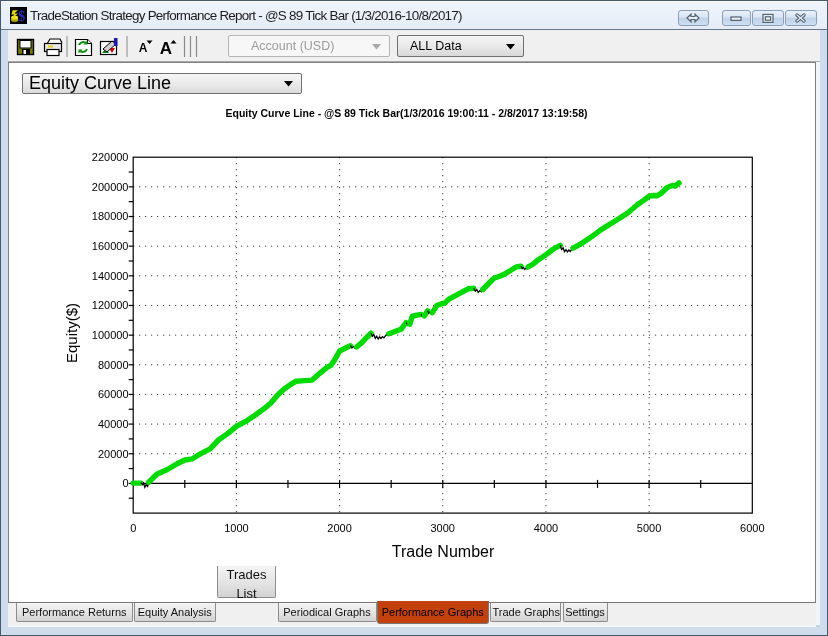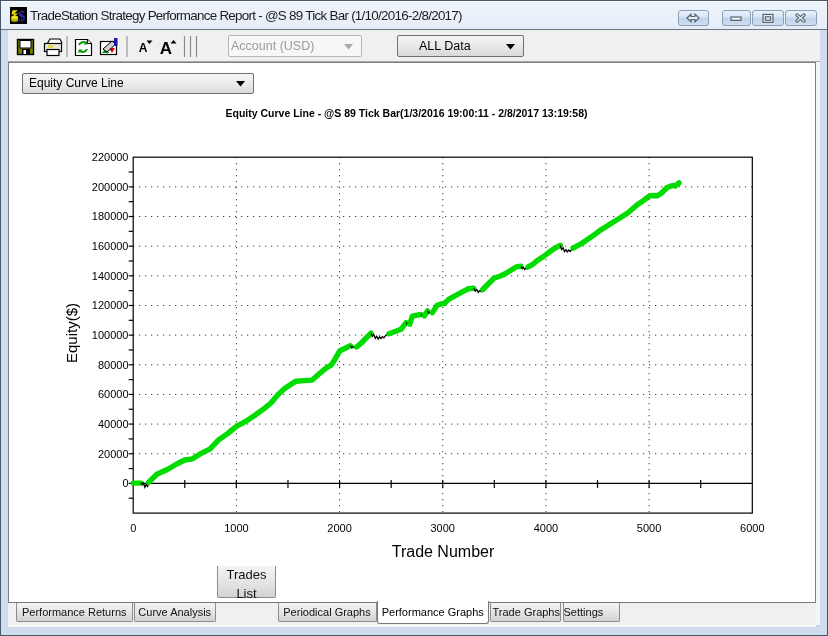--- a/index.html
+++ b/index.html
@@ -1,21 +1,21 @@
 <!DOCTYPE html>
 <html><head><meta charset="utf-8"><style>
 html,body{margin:0;padding:0;width:828px;height:636px;overflow:hidden}
 body{font-family:"Liberation Sans",sans-serif;position:relative;background:#cfdcee}
 .abs{position:absolute}
 </style></head>
 <body>
 
 <div class="abs" style="left:0;top:0;width:828px;height:636px;background:linear-gradient(180deg,#eef3fa 1%,#dde6f3 8%,#d2deee 45%,#c3d3e7 100%);box-shadow:inset 0 0 0 1px #46586c, inset 0 2px 0 rgba(255,255,255,0.75);"></div>
 
-<div class="abs" style="left:30px;top:8px;width:640px;height:18px;font-size:13.4px;letter-spacing:-0.72px;color:#2b2b2b;color:#1d1d1d;white-space:nowrap">TradeStation Strategy Performance Report - @S 89 Tick Bar (1/10/2016-2/8/2017)</div>
+<div class="abs" style="left:30px;top:8px;width:640px;height:18px;font-size:13.4px;letter-spacing:-0.72px;color:#2b2b2b;color:#1d1d1d;white-space:nowrap">TradeStation Strategy Performance Report - @S 89 Tick Bar (1/3/2016-10/8/2017)</div>
 <svg width="17" height="17" viewBox="0 0 17 17" style="position:absolute;left:10px;top:7px">
     <rect width="17" height="17" fill="#000"></rect>
     <ellipse cx="4.6" cy="13.6" rx="3.4" ry="1.6" fill="#8a8400"></ellipse>
     <rect x="1.2" y="10.2" width="6.8" height="3.4" fill="#c8c000"></rect>
     <ellipse cx="4.6" cy="10.2" rx="3.4" ry="1.6" fill="#f0e428"></ellipse>
     <path d="M2.6 3.2 h5.2 l-3.4 3.4 h3.6 l-5.8 4.6 2-3.6 h-2.8 z" fill="#e8dc00"></path>
     <text x="11.6" y="13.8" font-family="Liberation Serif" font-size="14.5" font-weight="bold" fill="#2a2ac0" text-anchor="middle">$</text>
   </svg>
 
 <div style="position:absolute;left:678px;top:10px;width:31px;height:16px;border:1px solid #8ba0b6;border-radius:3px;background:linear-gradient(180deg,#e9f1fb 0%,#d7e4f4 45%,#bed2e8 50%,#cfdff2 100%);box-sizing:border-box">
@@ -49,32 +49,32 @@
 
 <div class="abs" style="left:1px;top:29px;width:826px;height:1px;background:#67778a"></div>
 
 <div class="abs" style="left:1px;top:30px;width:826px;height:32px;background:#f0f0f0;border-bottom:1px solid #a8a8a8;box-sizing:border-box"></div>
 
 <div class="abs" style="left:8px;top:62px;width:808px;height:540px;background:#fff;border:1px solid #808080;border-bottom:none;box-sizing:border-box"></div>
 
 <div class="abs" style="left:8px;top:602px;width:808px;height:24px;background:#f0f0f0"></div>
 <div class="abs" style="left:8px;top:602px;width:808px;height:1px;background:#787878"></div>
 
-<div class="abs" style="left:228px;top:35px;width:134px;height:22px;background:#f7f7f7;border:1px solid #b6b6b6;border-radius:2px;box-sizing:border-box;color:#9b9b9b;font-size:12.5px;line-height:20px;padding-left:2px">Account (USD)
+<div class="abs" style="left:228px;top:35px;width:162px;height:22px;background:#f7f7f7;border:1px solid #b6b6b6;border-radius:2px;box-sizing:border-box;color:#9b9b9b;font-size:12.5px;line-height:20px;padding-left:22px">Account (USD)
   <svg width="9" height="6" viewBox="0 0 9 6" style="position:absolute;right:8px;top:8px">
       <path d="M0 0 h9 l-4.5 5.5 z" fill="#aaa"></path>
     </svg>
 </div>
-<div class="abs" style="left:397px;top:35px;width:127px;height:22px;background:linear-gradient(180deg,#f5f5f5,#e6e6e6 60%,#d8d8d8);border:1px solid #707070;border-radius:2px;box-sizing:border-box;color:#000;font-size:12.5px;line-height:20px;padding-left:21px">ALL Data
+<div class="abs" style="left:397px;top:35px;width:127px;height:22px;background:linear-gradient(180deg,#f5f5f5,#e6e6e6 60%,#d8d8d8);border:1px solid #707070;border-radius:2px;box-sizing:border-box;color:#000;font-size:12.5px;line-height:20px;padding-left:12px">ALL Data
   <svg width="9" height="6" viewBox="0 0 9 6" style="position:absolute;right:8px;top:8px">
       <path d="M0 0 h9 l-4.5 5.5 z" fill="#000"></path>
     </svg>
 </div>
 
-<div class="abs" style="left:22px;top:73px;width:232px;height:21px;background:linear-gradient(180deg,#f6f6f6,#e8e8e8 60%,#dadada);border:1px solid #707070;border-radius:2px;box-sizing:border-box;color:#000;font-size:12px;line-height:19px;padding-left:6px;z-index:5">Equity Curve Line
+<div class="abs" style="left:22px;top:73px;width:280px;height:21px;background:linear-gradient(180deg,#f6f6f6,#e8e8e8 60%,#dadada);border:1px solid #707070;border-radius:2px;box-sizing:border-box;color:#000;font-size:18px;line-height:19px;padding-left:6px;z-index:5">Equity Curve Line
   <svg width="9" height="6" viewBox="0 0 9 6" style="position:absolute;right:8px;top:7px">
       <path d="M0 0 h9 l-4.5 5.5 z" fill="#000"></path>
     </svg>
 </div>
 
 <svg width="828" height="62" viewBox="0 0 828 62" style="position:absolute;left:0;top:0" font-family="Liberation Sans, sans-serif">
 
 <g>
 <rect x="17.5" y="39.5" width="16" height="15" fill="#7a7a00" stroke="#000" stroke-width="1.4"></rect>
 <rect x="20" y="40.5" width="11" height="7.5" fill="#fff" stroke="#000" stroke-width="1"></rect>
@@ -208,24 +208,24 @@
 <text x="339.6" y="531.5" text-anchor="middle" font-size="11" fill="#000">2000</text>
 <text x="442.7" y="531.5" text-anchor="middle" font-size="11" fill="#000">3000</text>
 <text x="545.9" y="531.5" text-anchor="middle" font-size="11" fill="#000">4000</text>
 <text x="649.1" y="531.5" text-anchor="middle" font-size="11" fill="#000">5000</text>
 <text x="752.3" y="531.5" text-anchor="middle" font-size="11" fill="#000">6000</text>
 <text x="443" y="556.5" text-anchor="middle" font-size="16" fill="#000">Trade Number</text>
 <text x="77" y="333" text-anchor="middle" font-size="15" fill="#000" transform="rotate(-90 77 333)">Equity($)</text>
 <text x="406.5" y="117" text-anchor="middle" font-size="10.5" font-weight="bold" fill="#000">Equity Curve Line - @S 89 Tick Bar(1/3/2016 19:00:11 - 2/8/2017 13:19:58)</text>
 </svg>
 <div style="position:absolute;left:16px;top:602.5px;width:116.5px;height:19.5px;background:linear-gradient(180deg,#f4f4f4,#e2e2e2 60%,#d2d2d2);border:1px solid #8c8c8c;border-top:none;border-radius:0 0 2px 2px;box-sizing:border-box;z-index:2;font-size:11px;text-align:center;line-height:18.5px;color:#111">Performance Returns</div>
-<div style="position:absolute;left:134px;top:602.5px;width:81.5px;height:19.5px;background:linear-gradient(180deg,#f4f4f4,#e2e2e2 60%,#d2d2d2);border:1px solid #8c8c8c;border-top:none;border-radius:0 0 2px 2px;box-sizing:border-box;z-index:2;font-size:11px;text-align:center;line-height:18.5px;color:#111">Curve Analysis</div>
+<div style="position:absolute;left:134px;top:602.5px;width:81.5px;height:19.5px;background:linear-gradient(180deg,#f4f4f4,#e2e2e2 60%,#d2d2d2);border:1px solid #8c8c8c;border-top:none;border-radius:0 0 2px 2px;box-sizing:border-box;z-index:2;font-size:11px;text-align:center;line-height:18.5px;color:#111">Equity Analysis</div>
 <div style="position:absolute;left:217px;top:566px;width:59px;height:32px;background:linear-gradient(180deg,#f4f4f4,#e2e2e2 60%,#d2d2d2);border:1px solid #8c8c8c;border-top:none;border-radius:0 0 2px 2px;box-sizing:border-box;z-index:2;font-size:13px;text-align:center;line-height:18.5px;color:#111">Trades List</div>
 <div style="position:absolute;left:277.5px;top:602.5px;width:99.0px;height:19.5px;background:linear-gradient(180deg,#f4f4f4,#e2e2e2 60%,#d2d2d2);border:1px solid #8c8c8c;border-top:none;border-radius:0 0 2px 2px;box-sizing:border-box;z-index:2;font-size:11px;text-align:center;line-height:18.5px;color:#111">Periodical Graphs</div>
-<div style="position:absolute;left:377px;top:601px;width:111.5px;height:23px;background:#ffffff;border:1px solid #787878;border-top:none;border-radius:0 0 3px 3px;box-sizing:border-box;z-index:3;font-size:11px;text-align:center;line-height:22px;color:#000">Performance Graphs</div>
+<div style="position:absolute;left:377px;top:601px;width:111.5px;height:23px;background:#c2410c;border:1px solid #787878;border-top:none;border-radius:0 0 3px 3px;box-sizing:border-box;z-index:3;font-size:11px;text-align:center;line-height:22px;color:#000">Performance Graphs</div>
 <div style="position:absolute;left:489.5px;top:602.5px;width:71.5px;height:19.5px;background:linear-gradient(180deg,#f4f4f4,#e2e2e2 60%,#d2d2d2);border:1px solid #8c8c8c;border-top:none;border-radius:0 0 2px 2px;box-sizing:border-box;z-index:2;font-size:11px;text-align:right;line-height:18.5px;color:#111">Trade Graphs</div>
-<div style="position:absolute;left:562.5px;top:602.5px;width:57px;height:19.5px;background:linear-gradient(180deg,#f4f4f4,#e2e2e2 60%,#d2d2d2);border:1px solid #8c8c8c;border-top:none;border-radius:0 0 2px 2px;box-sizing:border-box;z-index:2;font-size:11px;text-align:left;line-height:18.5px;color:#111">Settings</div>
+<div style="position:absolute;left:562.5px;top:602.5px;width:45px;height:19.5px;background:linear-gradient(180deg,#f4f4f4,#e2e2e2 60%,#d2d2d2);border:1px solid #8c8c8c;border-top:none;border-radius:0 0 2px 2px;box-sizing:border-box;z-index:2;font-size:11px;text-align:center;line-height:18.5px;color:#111">Settings</div>
 
 <div class="abs" style="left:8px;top:625px;width:808px;height:2px;background:#f4f7fb"></div>
 <div class="abs" style="left:0;top:627px;width:828px;height:9px;background:#cfdcee;box-shadow:inset 0 -1px 0 #46586c,inset -1px 0 0 #46586c,inset 1px 0 0 #46586c"></div>
 
 <div class="abs" style="left:816px;top:62px;width:4px;height:563px;background:#f2f6fb"></div>
 <div class="abs" style="left:820px;top:30px;width:8px;height:597px;background:#cfdcee;box-shadow:inset -1px 0 0 #46586c"></div>
 <div class="abs" style="left:0;top:30px;width:8px;height:600px;background:#cfdcee;box-shadow:inset 1px 0 0 #46586c"></div>
 </body></html>

